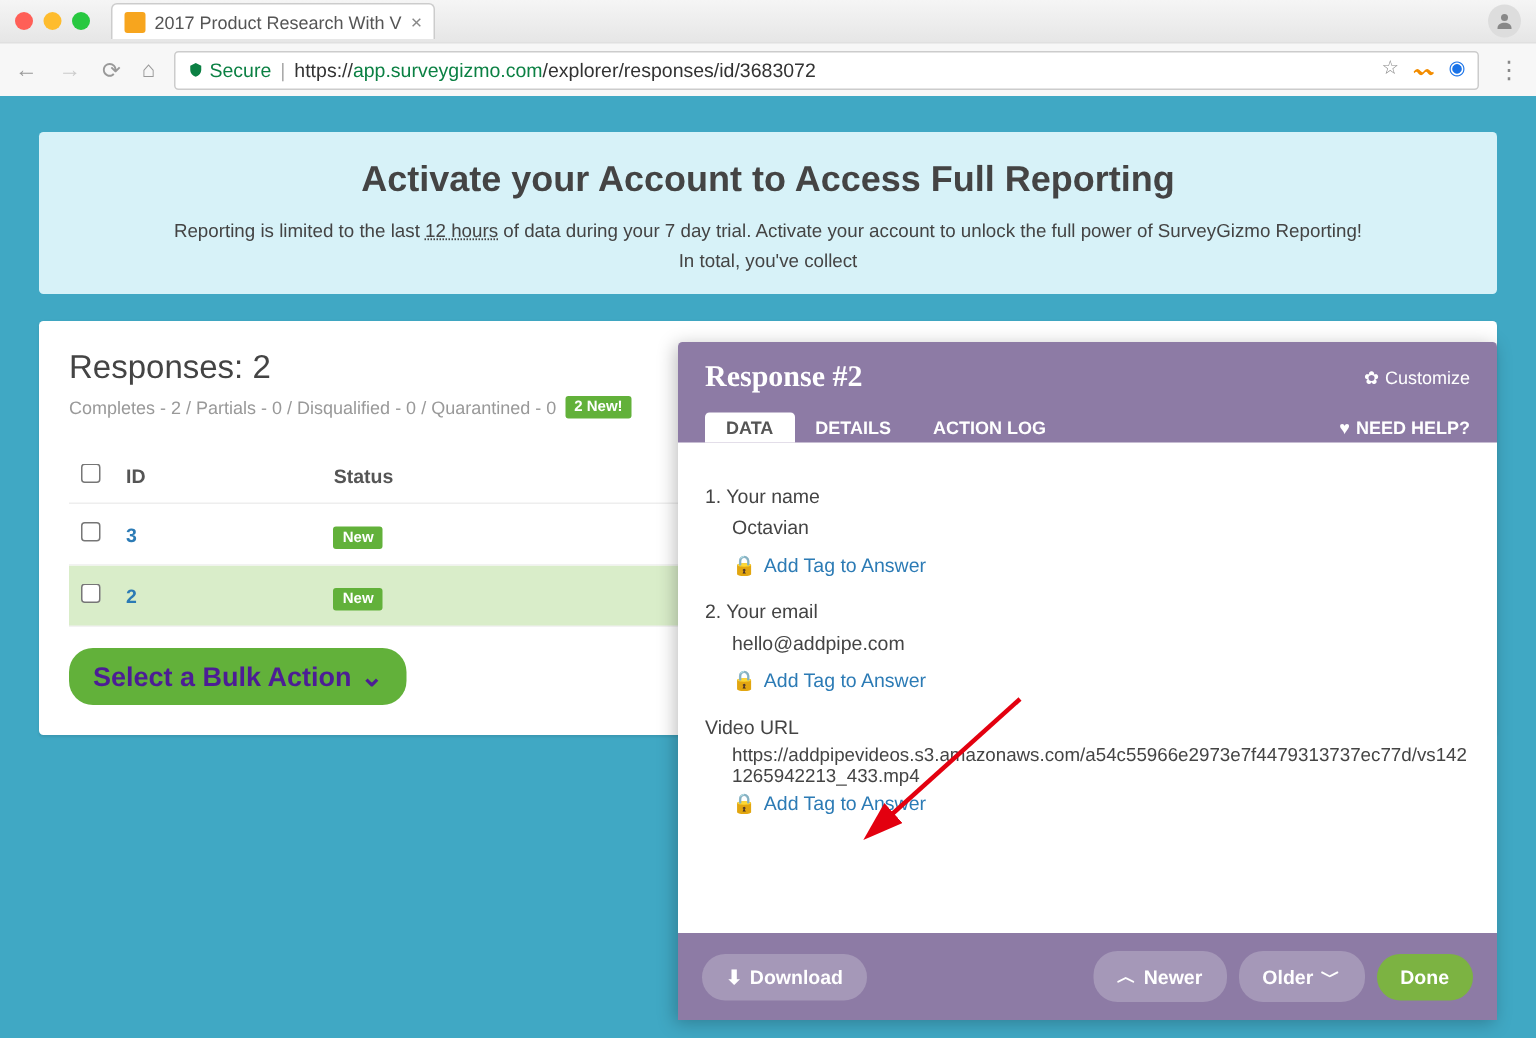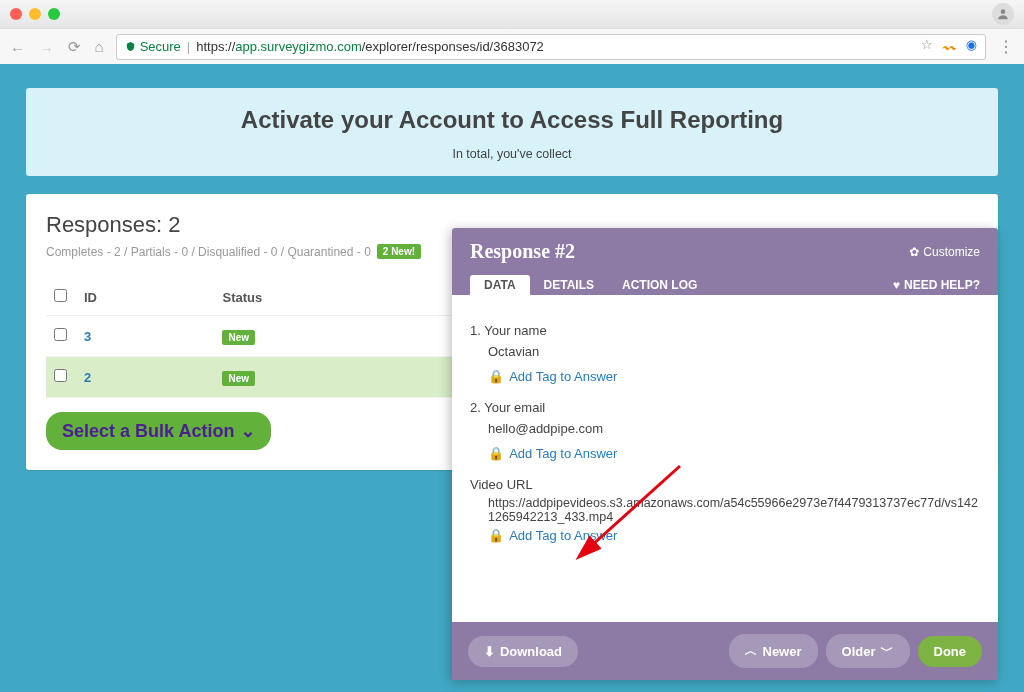--- a/index.html
+++ b/index.html
@@ -77,20 +77,25 @@
 </head>
 <body>
 
 <div class="browser-chrome">
   <div class="titlebar">
     <div class="traffic">
       <div class="tl red"></div>
       <div class="tl yellow"></div>
       <div class="tl green"></div>
     </div>
+    <div class="tab">
+      <div class="favicon"></div>
+      <span>2017 Product Research With V</span>
+      <span class="close">×</span>
+    </div>
     <div class="avatar-placeholder">
       <svg width="14" height="14" viewBox="0 0 24 24" fill="#888">
           <circle cx="12" cy="8" r="4"></circle>
           <path d="M4 20c0-4 4-6 8-6s8 2 8 6v1H4z"></path>
         </svg>
     </div>
   </div>
   <div class="toolbar">
     <div class="nav-arrows">
       <span>←</span>
@@ -115,20 +120,23 @@
         <span style="color:#1a73e8">◉</span>
       </div>
     </div>
     <span class="menu-dots">⋮</span>
   </div>
 </div>
 
 <div class="page">
   <div class="banner">
     <h2>Activate your Account to Access Full Reporting</h2>
+    <p>
+      <span>Reporting is limited to the last </span><span class="u">12 hours</span><span> of data during your 7 day trial. Activate your account to unlock the full power of SurveyGizmo Reporting!</span>
+    </p>
     <p>In total, you've collect</p>
   </div>
 
   <div class="responses-card">
     <h3>Responses: 2</h3>
     <div class="stats-line">
       <span>Completes - 2 / Partials - 0 / Disqualified - 0 / Quarantined - 0</span>
       <span class="new-badge">2 New!</span>
     </div>
     <table class="resp-table">

